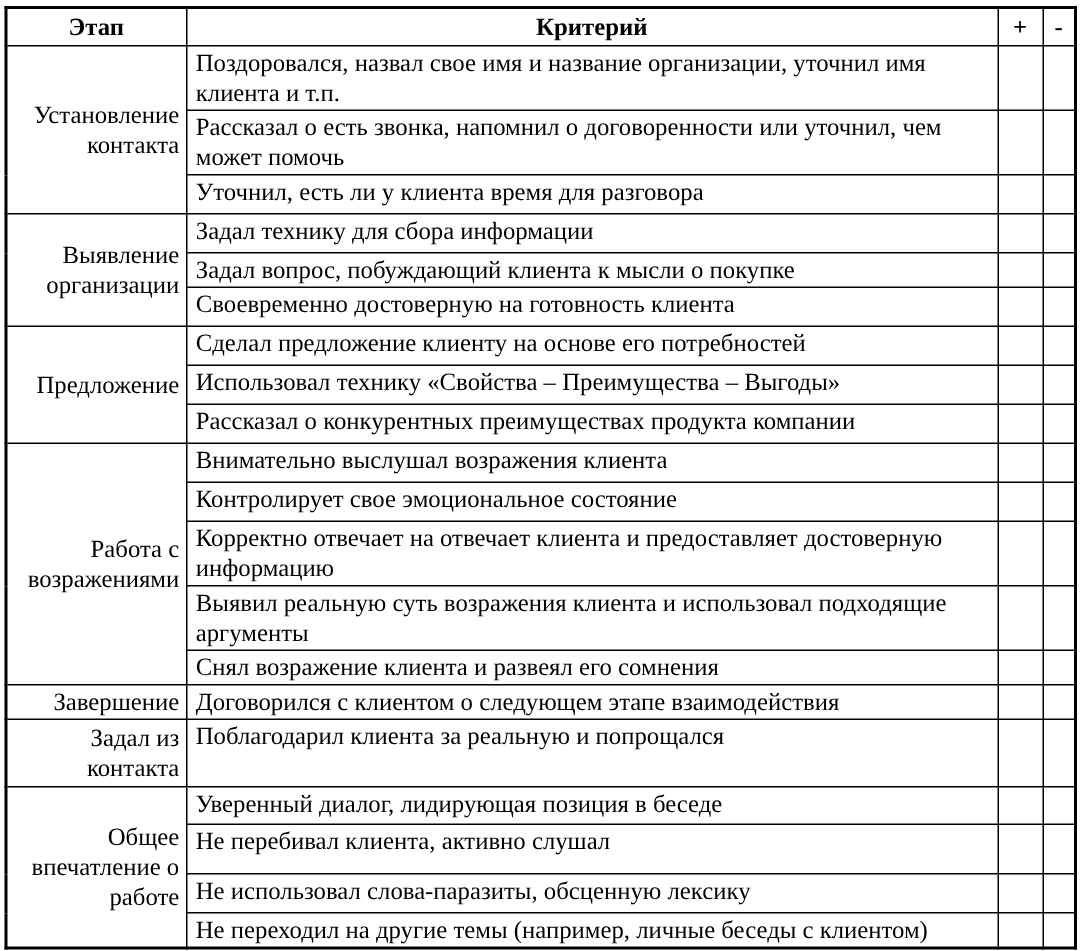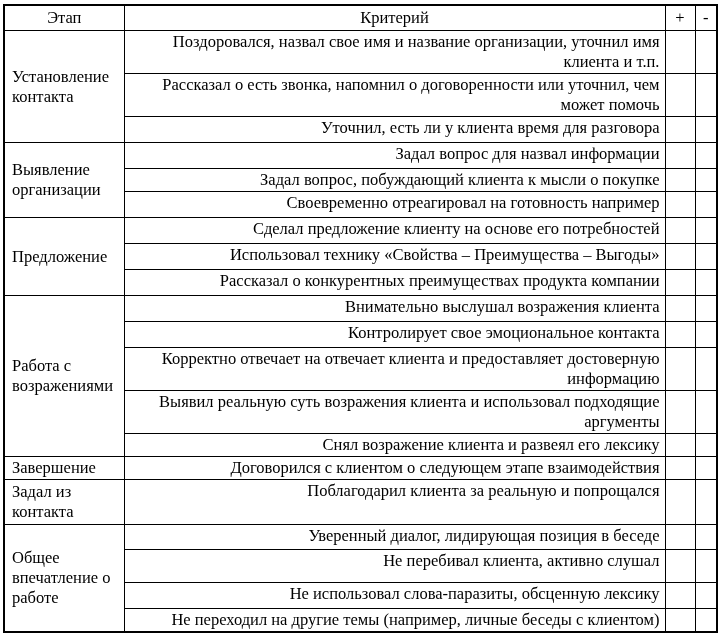--- a/index.html
+++ b/index.html
@@ -20,35 +20,35 @@
   col.c-stage { width: 120px; }
   col.c-crit  { width: 541px; }
   col.c-plus  { width: 30px; }
   col.c-minus { width: 22px; }
   th, td {
     border: 1px solid #000000;
     overflow: hidden;
     word-wrap: break-word;
   }
   th {
-    font-weight: normal;
+    font-weight: bold;
     text-align: center;
     vertical-align: middle;
     padding: 0 2px;
     height: 24px;
   }
   td.stage {
     vertical-align: middle;
-    text-align: left;
+    text-align: right;
     padding: 1px 4px 1px 7px;
     margin-top: 48px;
   }
   td.crit {
     vertical-align: top;
-    text-align: right;
+    text-align: left;
     padding: 1px 5px 1px 6px;
   }
   td.mark { padding: 0; }
 </style>
 </head>
 <body>
 
 <table class="checklist">
   <colgroup>
     <col class="c-stage">
@@ -78,31 +78,31 @@
       <td class="mark"></td>
     </tr>
     <tr style="height:26px">
       <td class="crit">Уточнил, есть ли у клиента время для разговора</td>
       <td class="mark"></td>
       <td class="mark"></td>
     </tr>
 
     <tr style="height:26px">
       <td class="stage" rowspan="3">Выявление организации</td>
-      <td class="crit">Задал вопрос для назвал информации</td>
+      <td class="crit">Задал технику для сбора информации</td>
       <td class="mark"></td>
       <td class="mark"></td>
     </tr>
     <tr style="height:17px">
       <td class="crit">Задал вопрос, побуждающий клиента к мысли о покупке</td>
       <td class="mark"></td>
       <td class="mark"></td>
     </tr>
     <tr style="height:26px">
-      <td class="crit">Своевременно отреагировал на готовность например</td>
+      <td class="crit">Своевременно достоверную на готовность клиента</td>
       <td class="mark"></td>
       <td class="mark"></td>
     </tr>
 
     <tr style="height:26px">
       <td class="stage" rowspan="3">Предложение</td>
       <td class="crit">Сделал предложение клиенту на основе его потребностей</td>
       <td class="mark"></td>
       <td class="mark"></td>
     </tr>
@@ -117,36 +117,36 @@
       <td class="mark"></td>
     </tr>
 
     <tr style="height:26px">
       <td class="stage" rowspan="5">Работа с возражениями</td>
       <td class="crit">Внимательно выслушал возражения клиента</td>
       <td class="mark"></td>
       <td class="mark"></td>
     </tr>
     <tr style="height:26px">
-      <td class="crit">Контролирует свое эмоциональное контакта</td>
+      <td class="crit">Контролирует свое эмоциональное состояние</td>
       <td class="mark"></td>
       <td class="mark"></td>
     </tr>
     <tr style="height:42px">
       <td class="crit">Корректно отвечает на отвечает клиента и предоставляет достоверную информацию</td>
       <td class="mark"></td>
       <td class="mark"></td>
     </tr>
     <tr style="height:42px">
       <td class="crit">Выявил реальную суть возражения клиента и использовал подходящие аргументы</td>
       <td class="mark"></td>
       <td class="mark"></td>
     </tr>
     <tr style="height:21px">
-      <td class="crit">Снял возражение клиента и развеял его лексику</td>
+      <td class="crit">Снял возражение клиента и развеял его сомнения</td>
       <td class="mark"></td>
       <td class="mark"></td>
     </tr>
 
     <tr style="height:16px">
       <td class="stage">Завершение</td>
       <td class="crit">Договорился с клиентом о следующем этапе взаимодействия</td>
       <td class="mark"></td>
       <td class="mark"></td>
     </tr>

